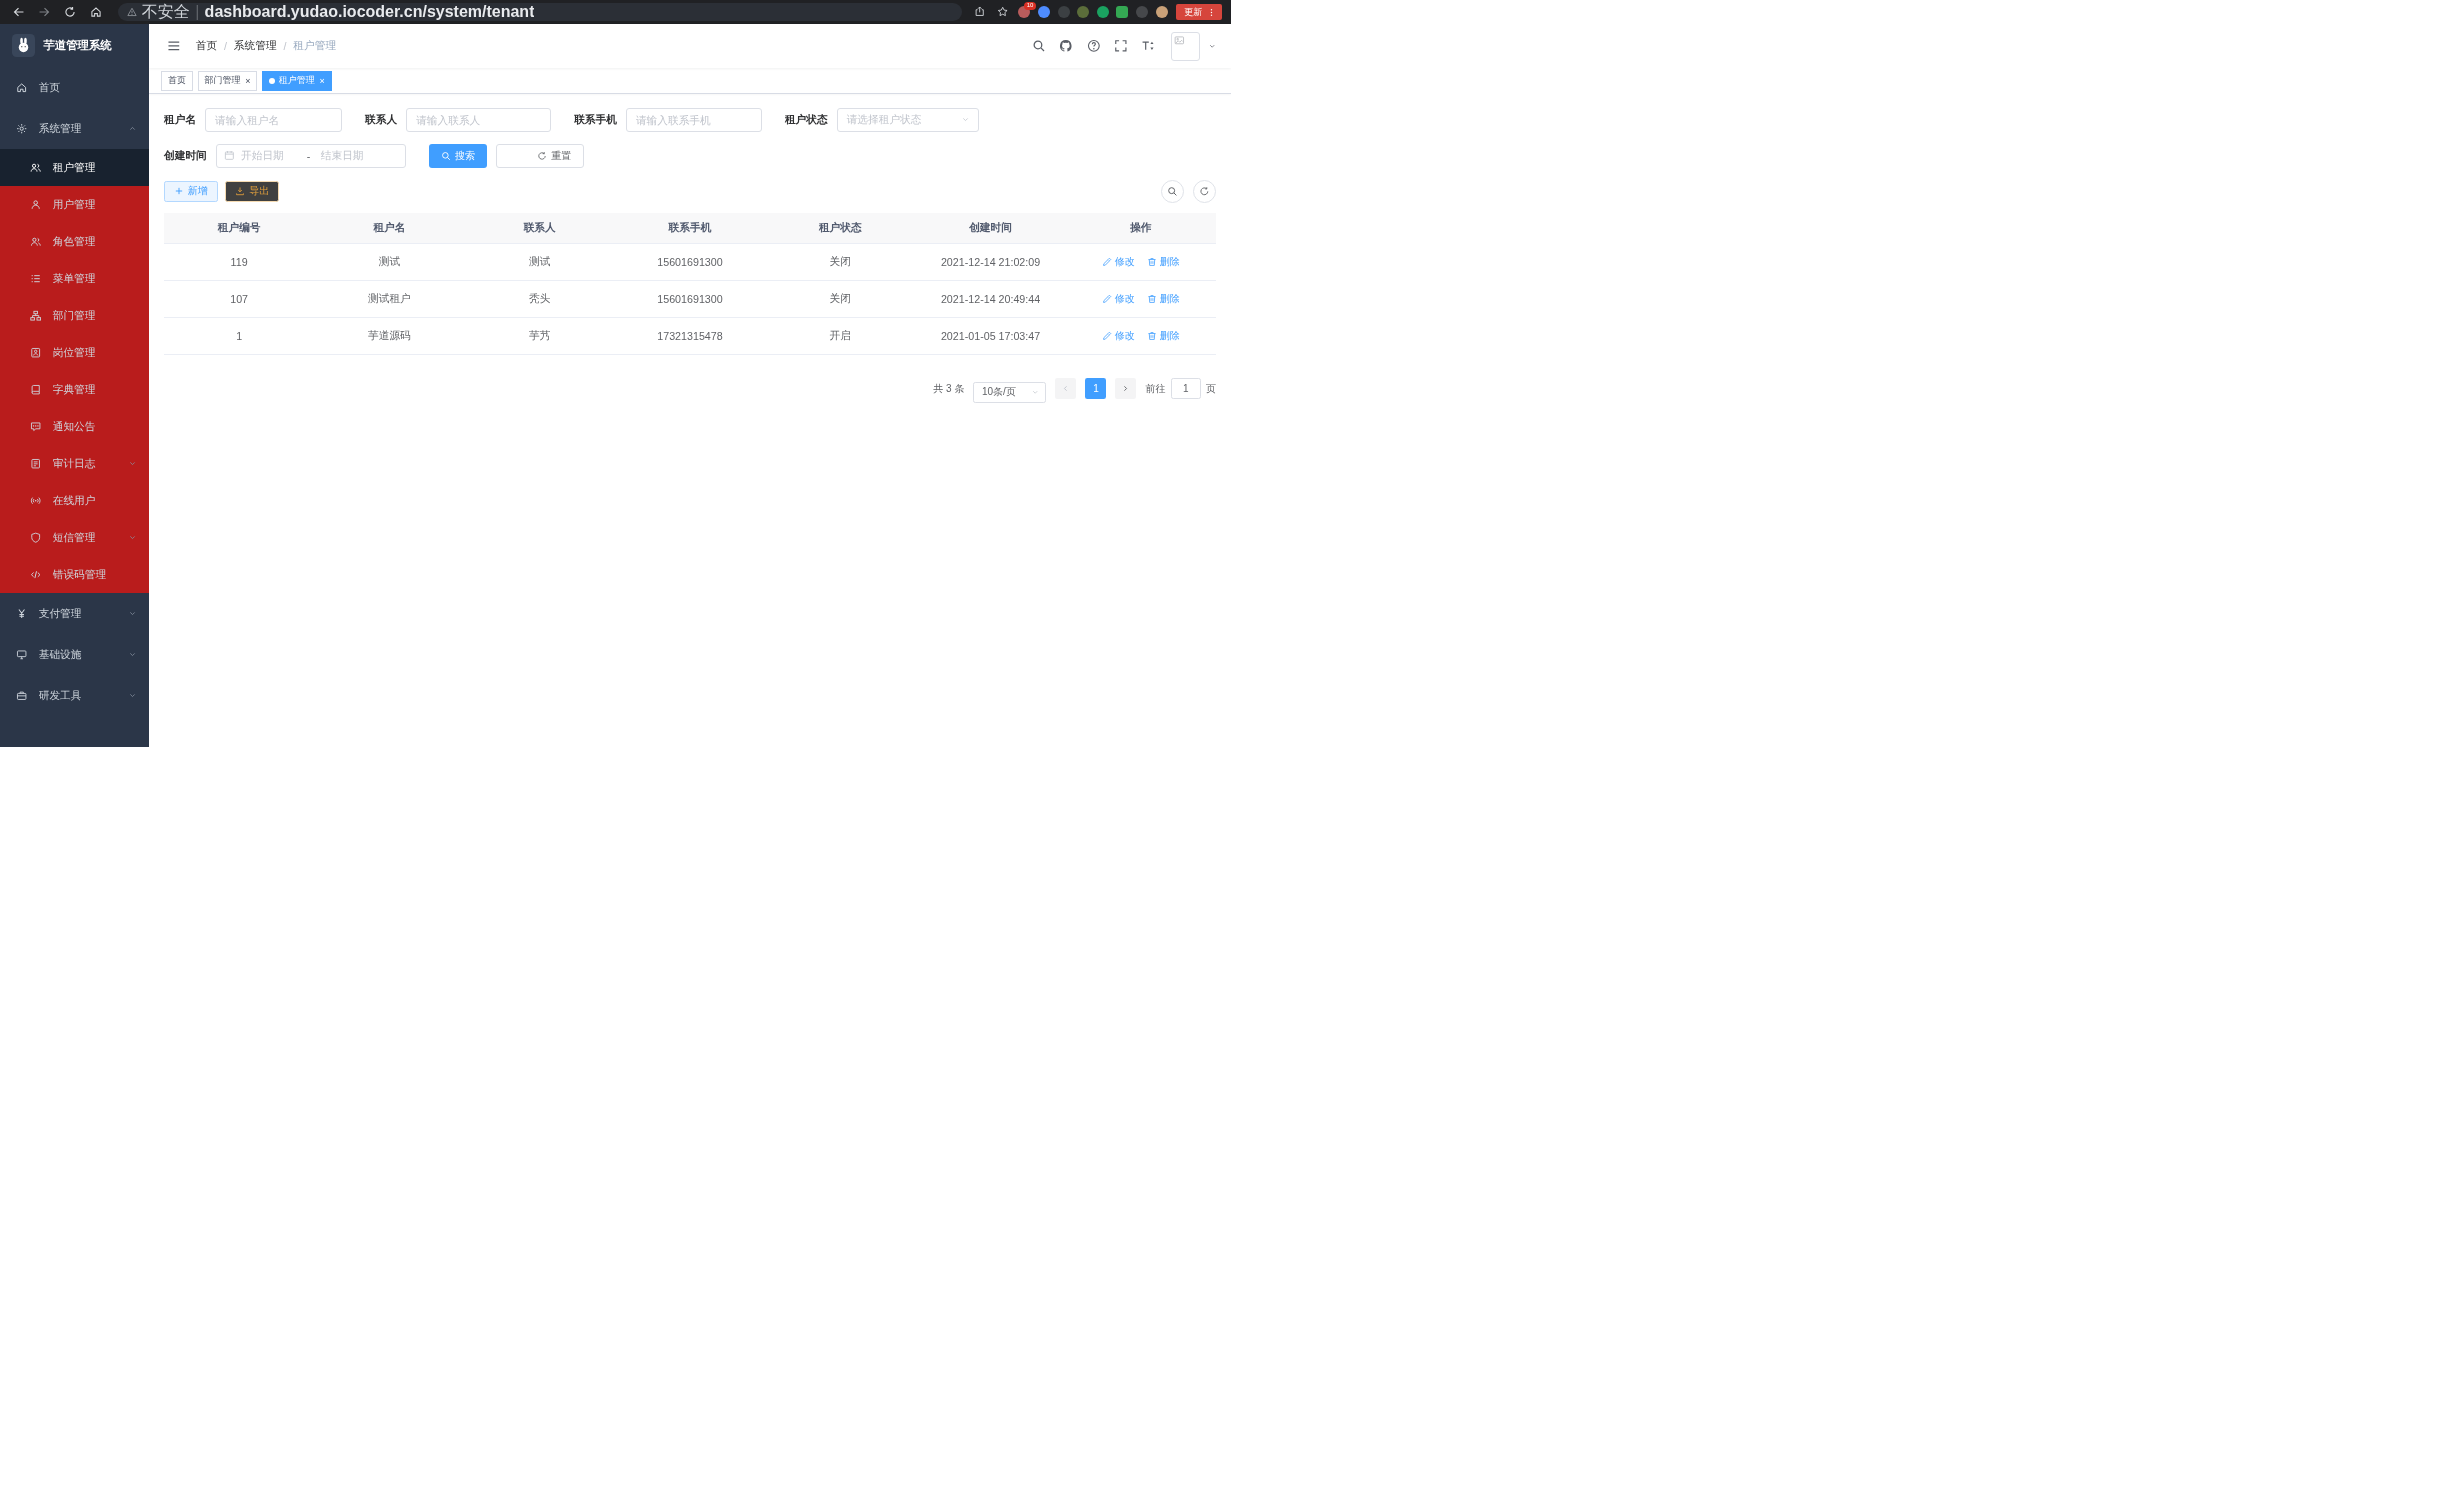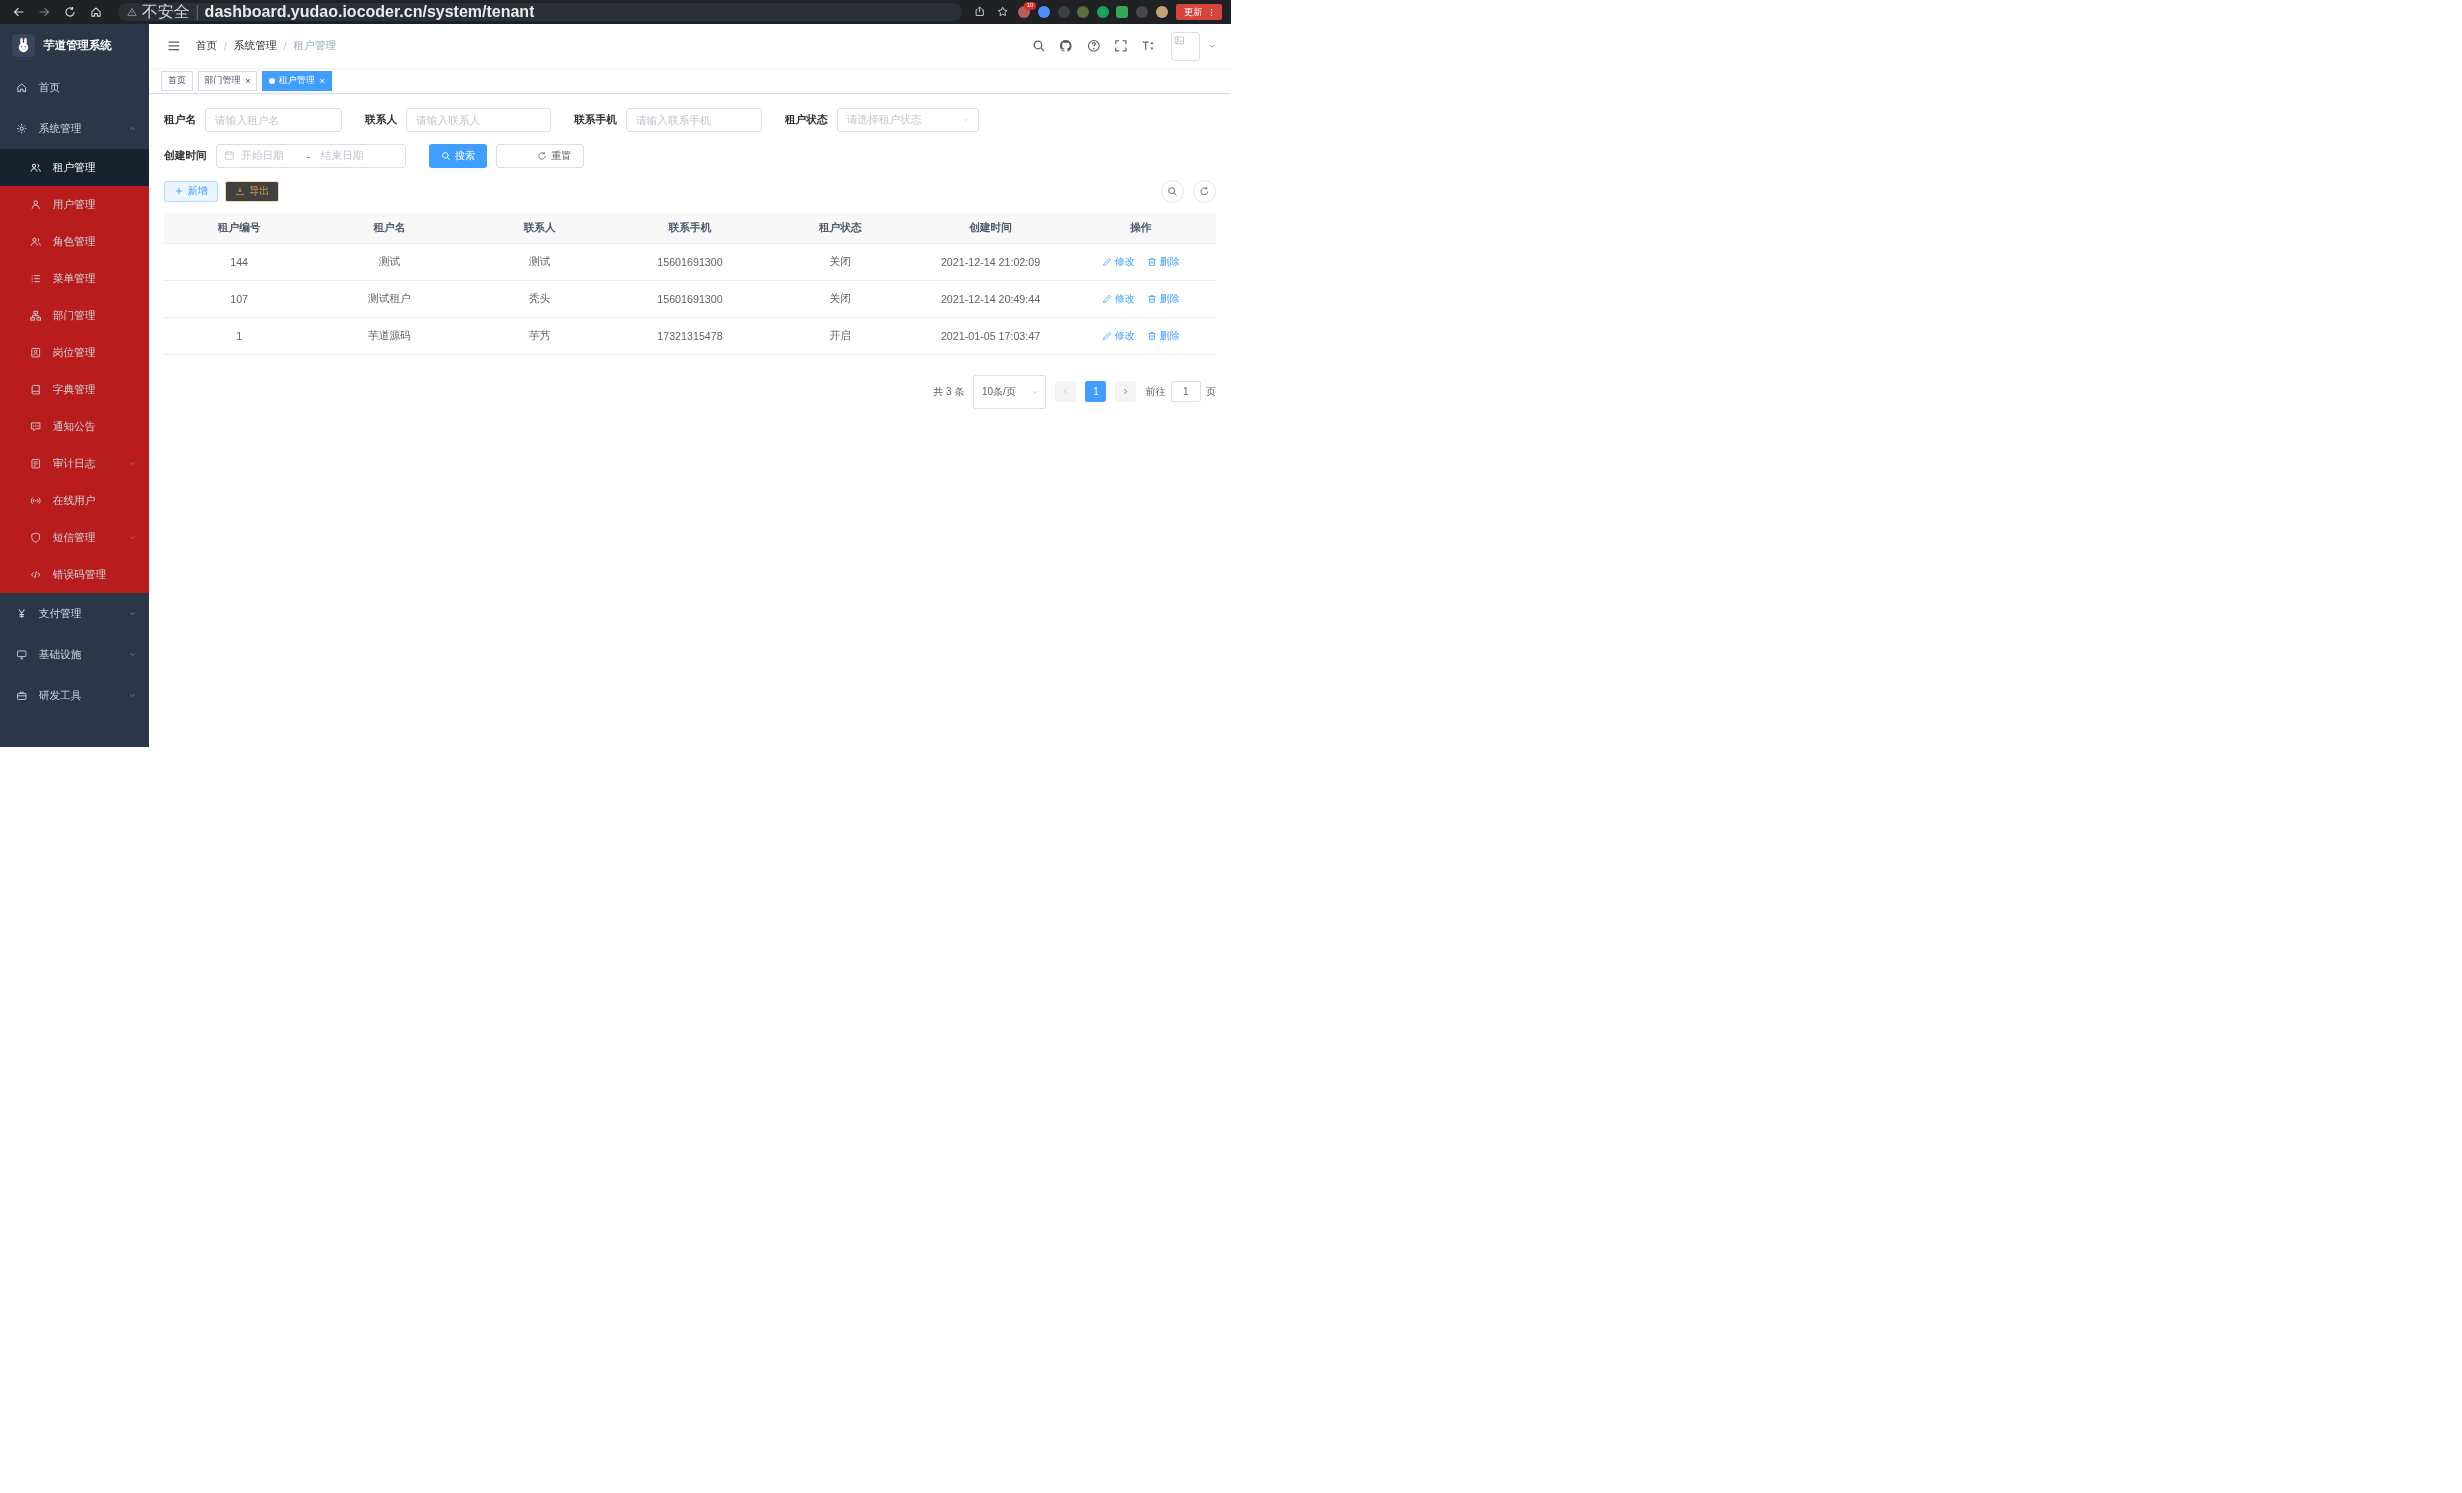--- a/index.html
+++ b/index.html
@@ -86,21 +86,21 @@
   .btn-export { background: #404040; border: 0.8px solid #f5dab1; color: #e6a23c; margin-left: 7.6px; }
   .tool-icons { margin-left: auto; display: flex; gap: 9px; }
   .icon-circle { width: 23px; height: 23px; border: 0.8px solid #e0e3e9; border-radius: 50%; display: flex; align-items: center; justify-content: center; color: #606266; font-size: 10.7px; cursor: pointer; background: #fff; }
 
   table { width: 100%; border-collapse: collapse; table-layout: fixed; }
   thead th { background: #f8f8f9; color: #515a6e; font-weight: 700; font-size: 10.7px; height: 30px; text-align: center; border-bottom: 0.8px solid #ebeef5; }
   tbody td { height: 37px; font-size: 10.7px; color: #606266; text-align: center; border-bottom: 0.8px solid #ebeef5; }
   .op-link { color: #409eff; font-size: 10px; display: inline-flex; align-items: center; gap: 3px; margin: 0 6px; cursor: pointer; text-decoration: none; }
 
   .pager { display: flex; align-items: center; justify-content: flex-end; margin-top: 20px; gap: 9px; font-size: 10px; color: #606266; }
-  .psize { width: 73px; height: 34px; border: 0.8px solid #dcdfe6; border-radius: 2.3px; display: flex; align-items: center; justify-content: space-between; padding: 0 6px 0 7.6px; cursor: pointer; }
+  .psize { width: 73px; height: 21px; border: 0.8px solid #dcdfe6; border-radius: 2.3px; display: flex; align-items: center; justify-content: space-between; padding: 0 6px 0 7.6px; cursor: pointer; margin-top: 7px; }
   .psize .chev { color: #c0c4cc; font-size: 8.4px; }
   .pbtn { min-width: 21px; height: 21px; background: #f4f4f5; border-radius: 2.3px; display: inline-flex; align-items: center; justify-content: center; font-size: 10px; cursor: pointer; color: #606266; }
   .pbtn [data-icon] { font-size: 9px; }
   .pbtn.disabled { color: #c0c4cc; }
   .pbtn.active { background: #409eff; color: #fff; }
   .goto { display: flex; align-items: center; gap: 5.3px; }
   .goto input { width: 30px; height: 21px; border: 0.8px solid #dcdfe6; border-radius: 2.3px; text-align: center; font-size: 10px; color: #606266; outline: none; font-family: inherit; }
 </style>
 </head>
 <body>
@@ -618,21 +618,21 @@
                 <th>租户名</th>
                 <th>联系人</th>
                 <th>联系手机</th>
                 <th>租户状态</th>
                 <th>创建时间</th>
                 <th>操作</th>
               </tr>
             </thead>
           <tbody id="tbody">
               <tr>
-                <td>144</td>
+                <td>119</td>
                 <td>测试</td>
                 <td>测试</td>
                 <td>15601691300</td>
                 <td>关闭</td>
                 <td>2021-12-14 21:02:09</td>
                 <td><a class="op-link"><span>
                       <svg viewBox="0 0 14 14" width="1em" height="1em" aria-hidden="true">
                         <path d="m2.6 9.4 6-6 2 2-6 6-2.4.4zM9.4 2.6l.9-.9 2 2-.9.9" fill="none" stroke="currentColor" stroke-width="1.1"></path>
                       </svg>
                     </span>修改</a><a class="op-link"><span>

